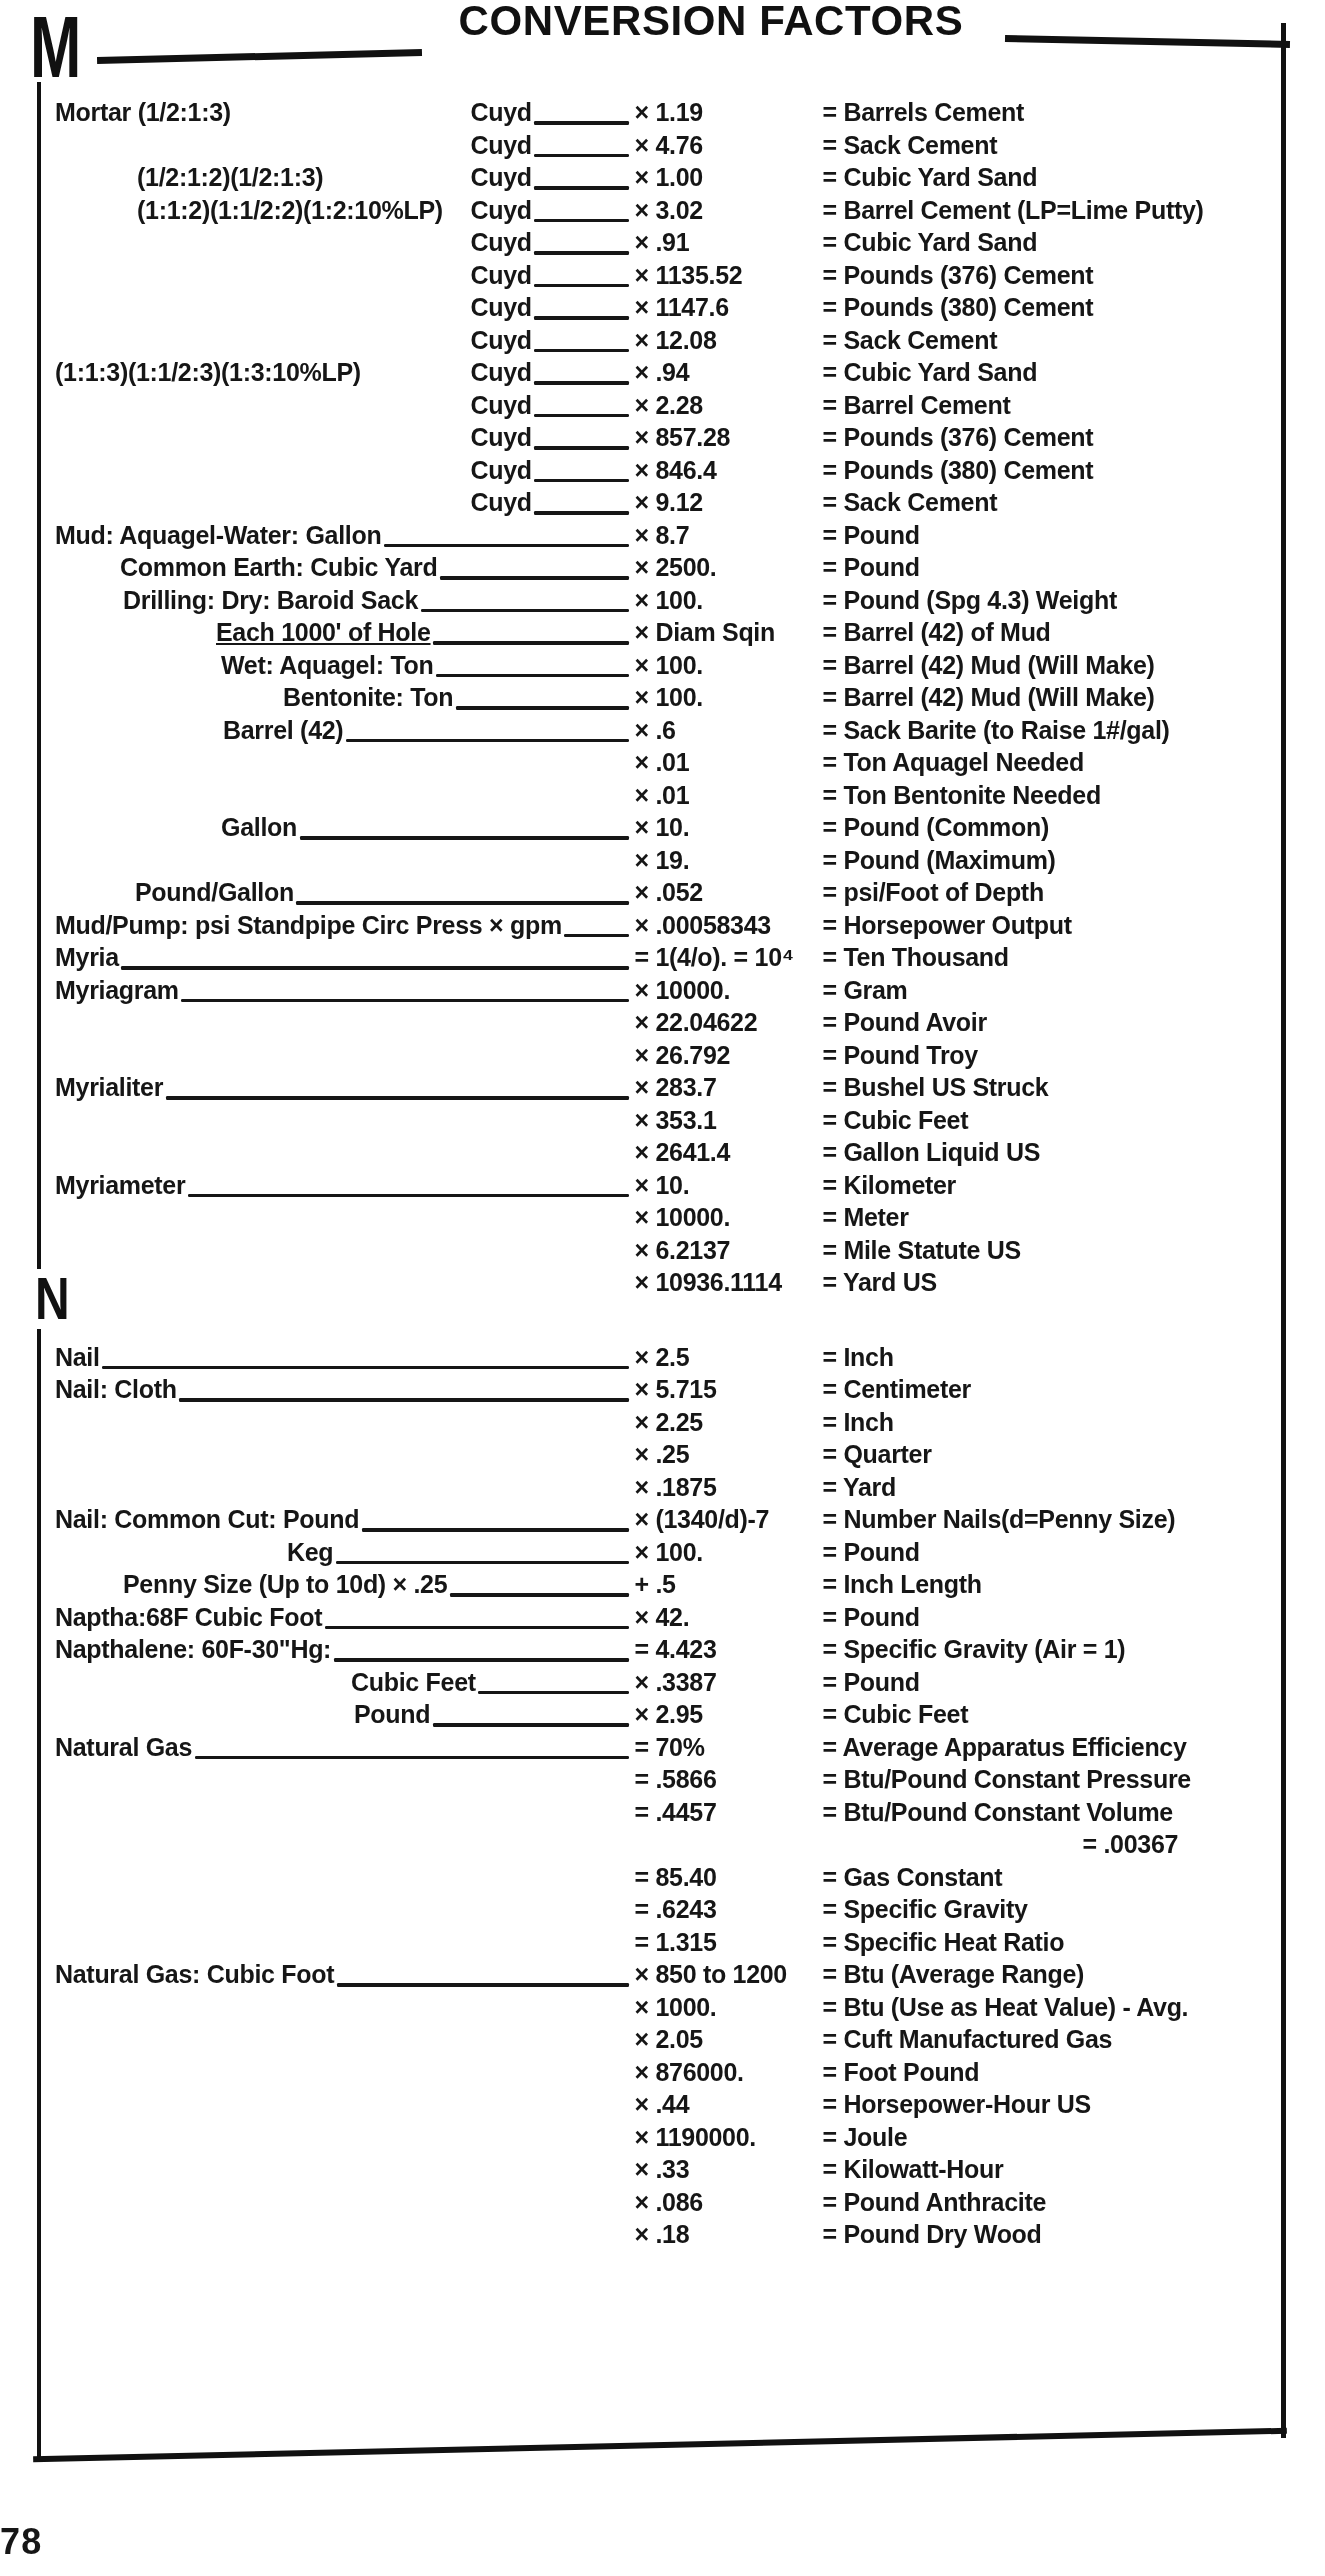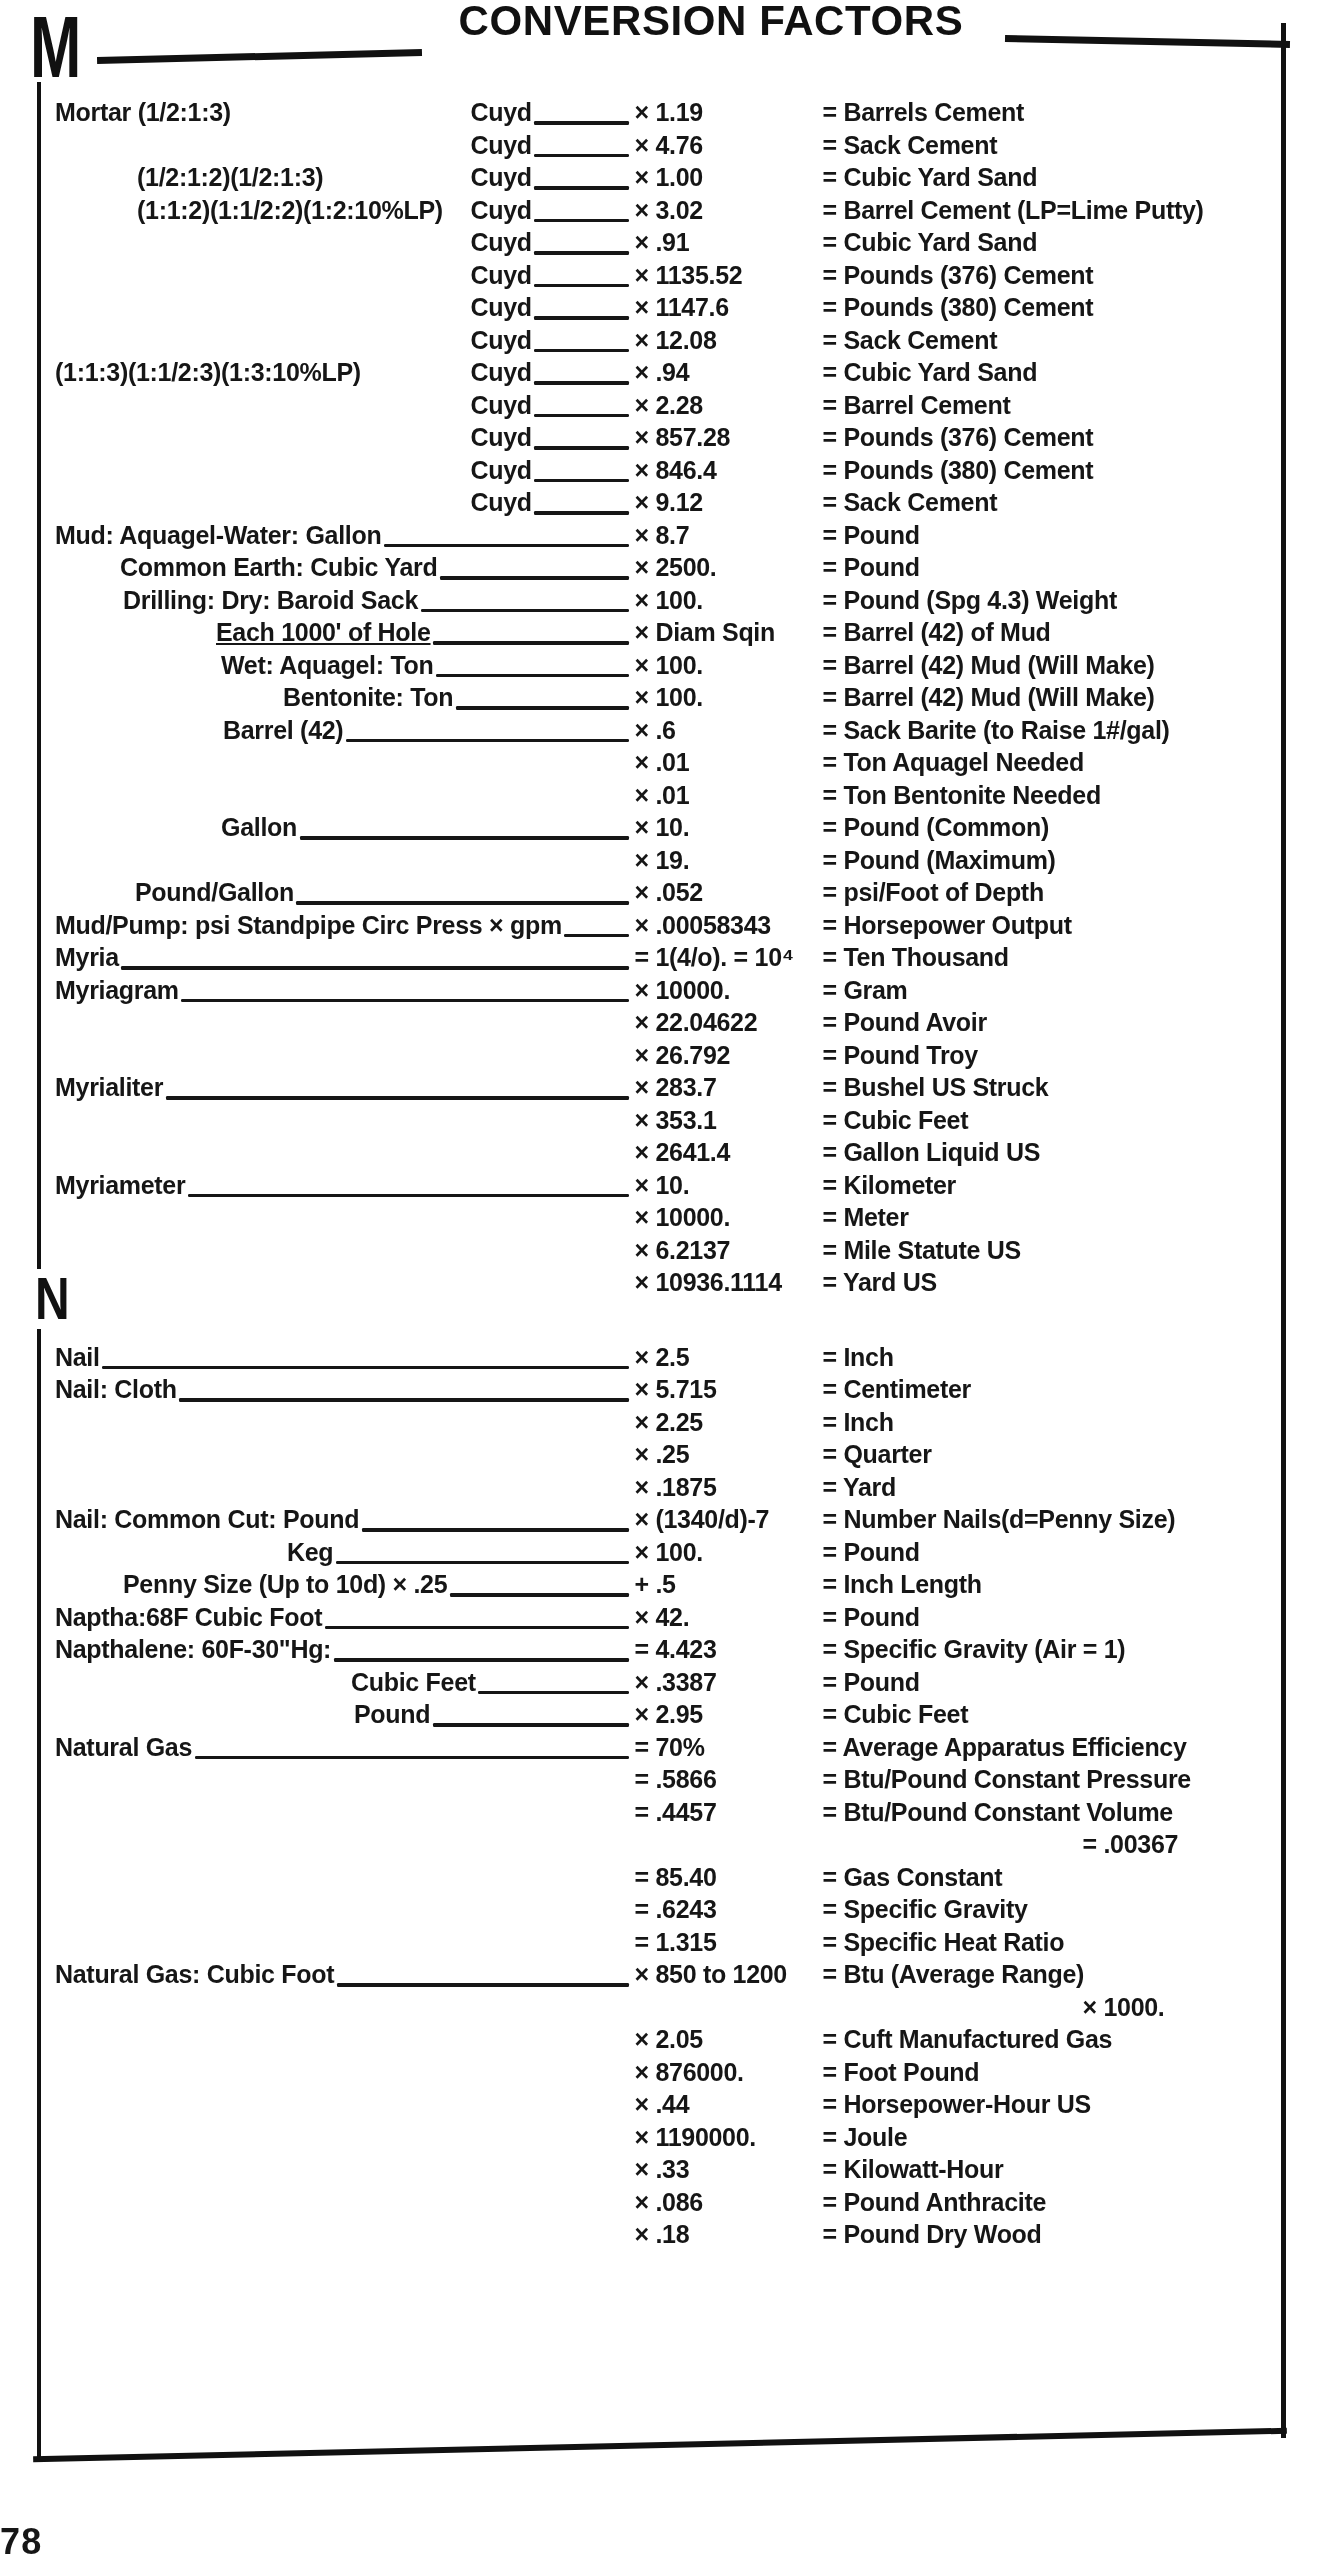--- a/index.html
+++ b/index.html
@@ -439,20 +439,21 @@
       <div class="row">
         <span class="label">Natural Gas: Cubic Foot</span>
         <div class="lead ul"></div>
         <div class="factor">× 850 to 1200</div>
         <div class="result">= Btu (Average Range)</div>
       </div>
       <div class="row">
         <span class="label"></span>
         <div class="lead"></div>
         <div class="factor">× 1000.</div>
+        <div class="result">= Btu (Use as Heat Value) - Avg.</div>
       </div>
       <div class="row">
         <span class="label"></span>
         <div class="lead"></div>
         <div class="factor">× 2.05</div>
         <div class="result">= Cuft Manufactured Gas</div>
       </div>
       <div class="row">
         <span class="label"></span>
         <div class="lead"></div>

